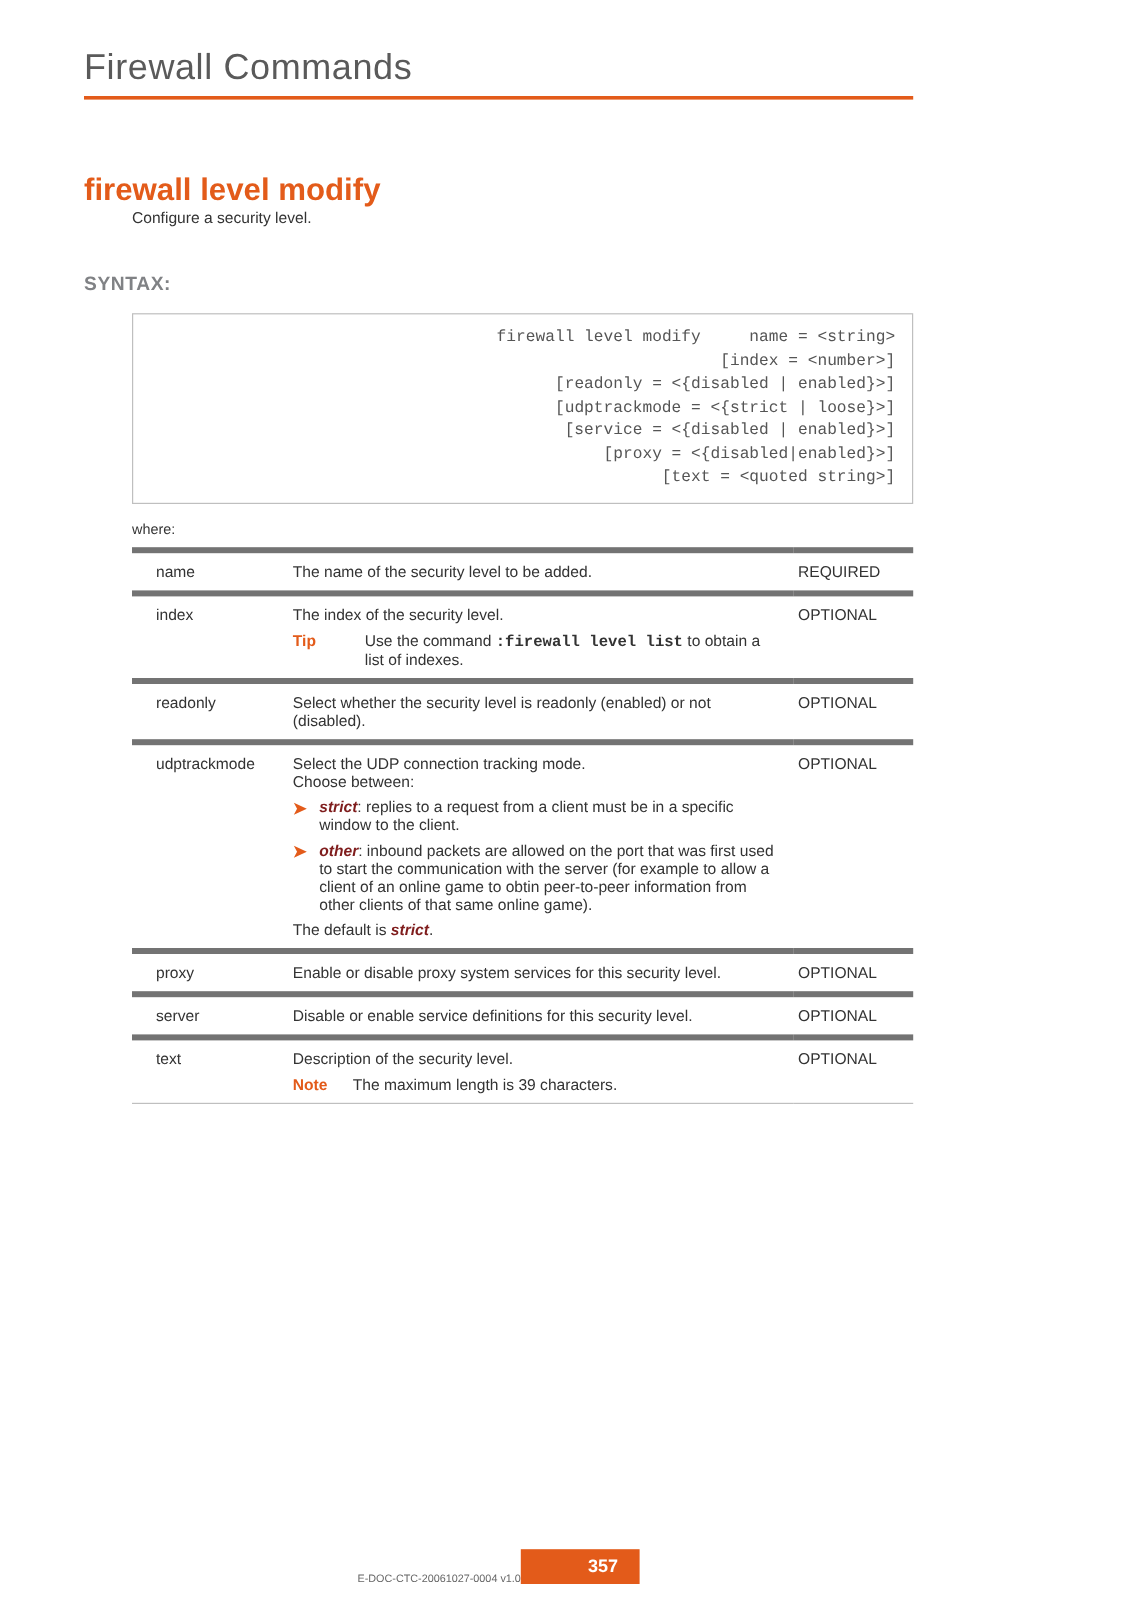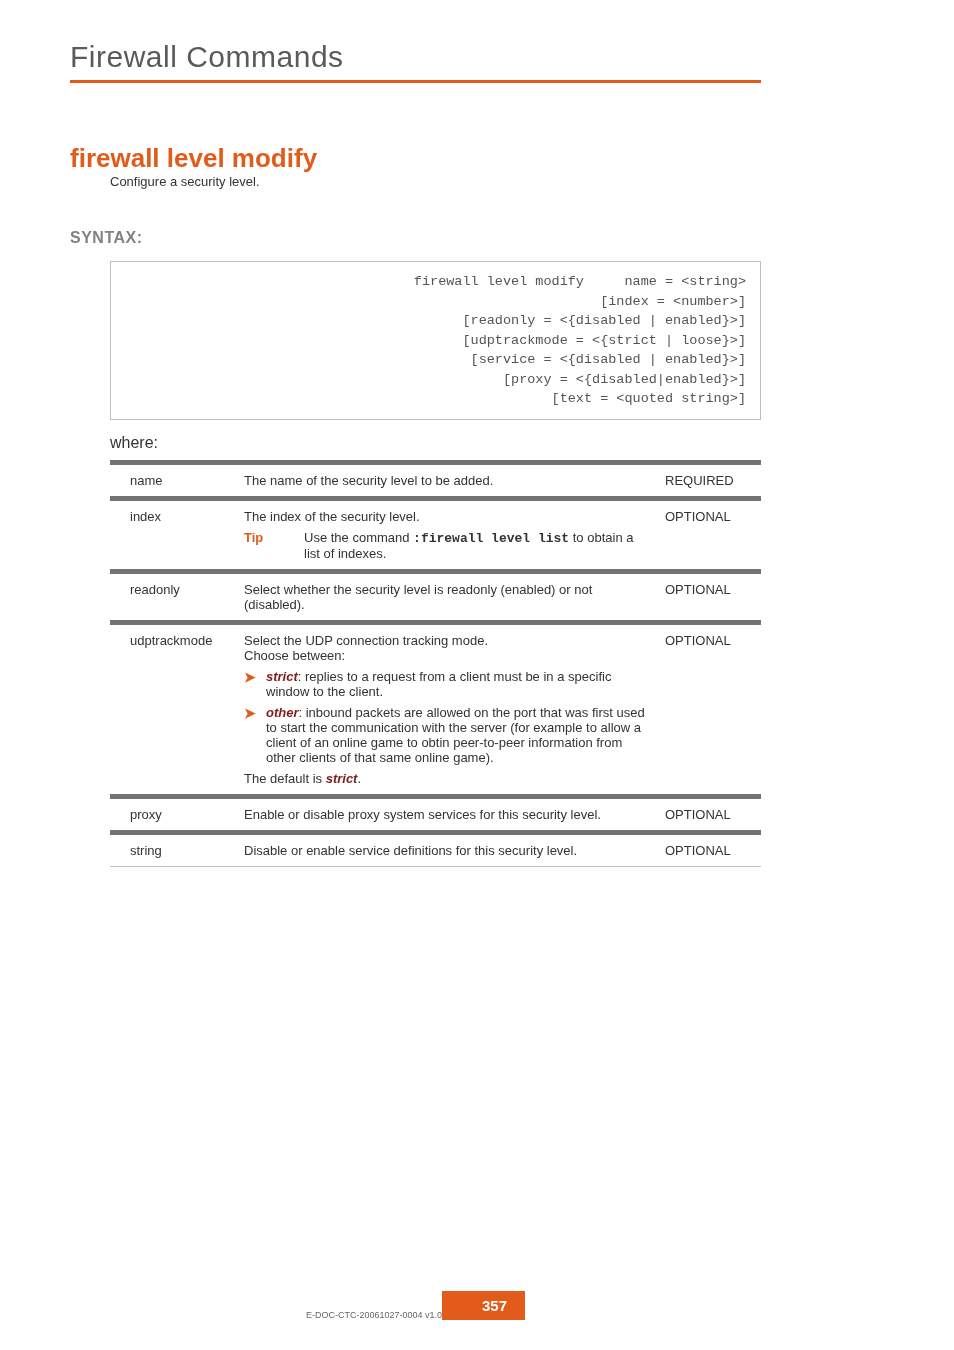--- a/index.html
+++ b/index.html
@@ -53,21 +53,21 @@
     font-size: 13.5px;
     color: #555;
     margin-left: 40px;
     margin-bottom: 14px;
     white-space: pre;
     line-height: 1.45;
     overflow: hidden;
     text-align: right;
   }
   .where {
-    font-size: 16px;
+    font-size: 12px;
     color: #333;
     margin-left: 40px;
     margin-bottom: 8px;
   }
   table.params {
     border-collapse: collapse;
     width: calc(100% - 40px);
     margin-left: 40px;
     font-size: 13px;
     color: #333;
@@ -118,21 +118,21 @@
   }
   .doc-id {
     font-size: 9px;
     color: #666;
   }
   .page-num-box {
     background: #e35b1a;
     color: #fff;
     font-weight: bold;
     font-size: 15px;
-    padding: 6px 18px 6px 40px;
+    padding: 6px 18px 6px 56px;
   }
 </style>
 </head>
 <body>
 
 <div class="page">
   <div class="running-head">Firewall Commands</div>
   <div class="orange-rule"></div>
 
   <div class="h1">firewall level modify</div>
@@ -203,25 +203,36 @@
       <td class="req-col">OPTIONAL</td>
     </tr>
 
     <tr>
       <td class="name-col">proxy</td>
       <td>Enable or disable proxy system services for this security level.</td>
       <td class="req-col">OPTIONAL</td>
     </tr>
 
     <tr>
-      <td class="name-col">string</td>
+      <td class="name-col">server</td>
       <td>Disable or enable service definitions for this security level.</td>
       <td class="req-col">OPTIONAL</td>
     </tr>
 
+    <tr>
+      <td class="name-col">text</td>
+      <td>
+        <div>Description of the security level.</div>
+        <div class="tip-row">
+          <div class="note-label">Note</div>
+          <div>The maximum length is 39 characters.</div>
+        </div>
+      </td>
+      <td class="req-col">OPTIONAL</td>
+    </tr>
   </tbody>
     </table>
 
   <div class="footer">
     <div class="doc-id">E-DOC-CTC-20061027-0004 v1.0</div>
     <div class="page-num-box">357</div>
   </div>
 </div>
 
 </body></html>

